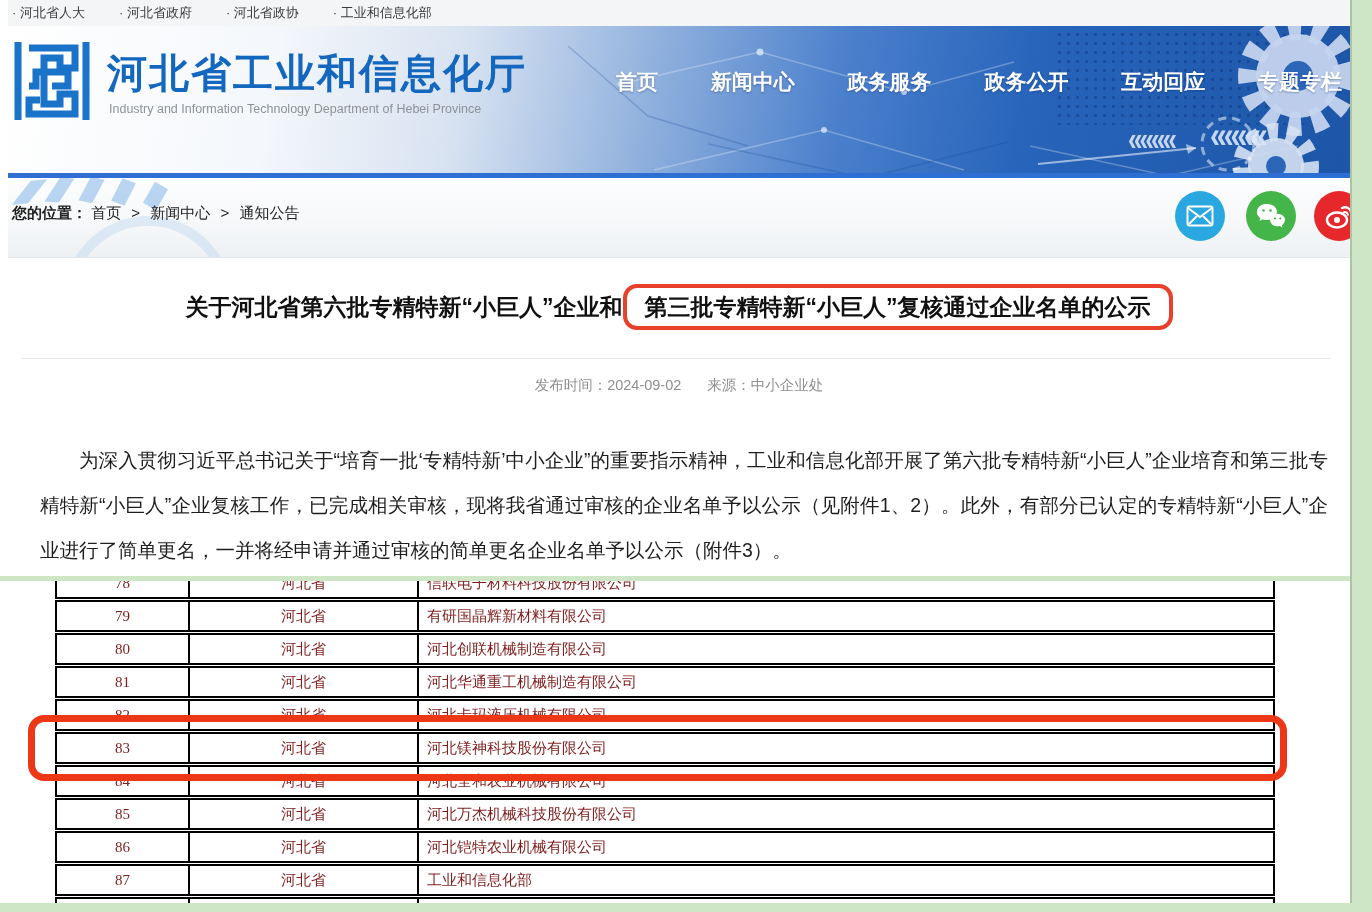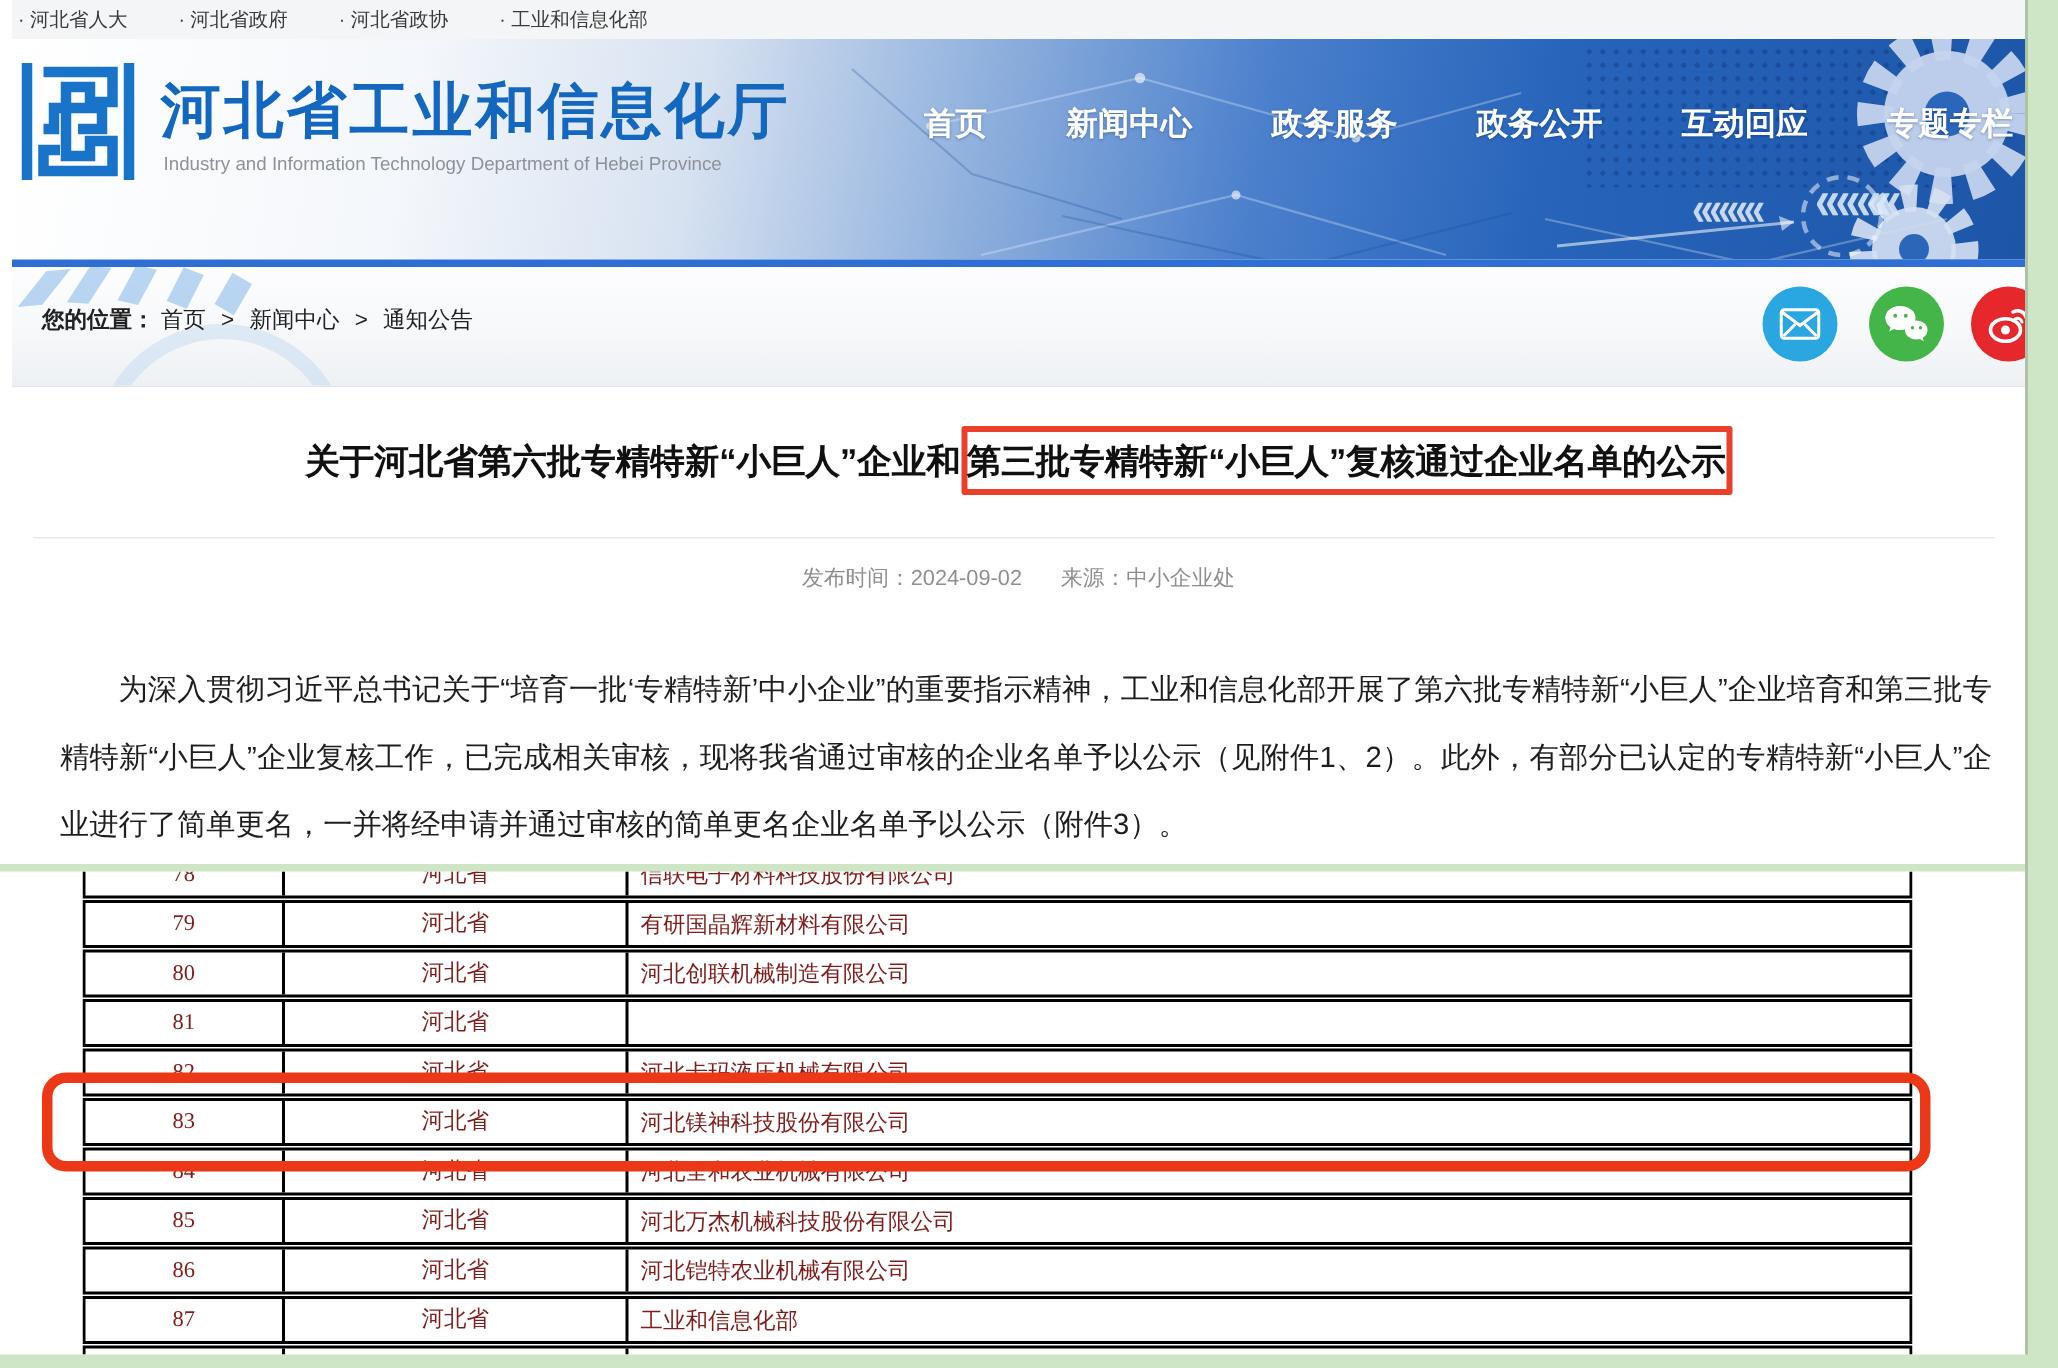--- a/index.html
+++ b/index.html
@@ -34,34 +34,34 @@
   .blue-line{position:absolute;left:8px;top:173px;width:1342px;height:5px;background:#2f6ed3;}
 
   
   .crumbband{position:absolute;left:8px;top:178px;width:1342px;height:79px;overflow:hidden;
              background:linear-gradient(#fdfdfe 0%,#f6f8fa 55%,#eef1f4 100%);
              border-bottom:1px solid #e2e5e9;}
   .fan{position:absolute;background:rgba(130,180,232,.55);width:15px;height:24px;
        transform:skewX(-35deg);}
   .ghost-gear{position:absolute;left:55px;top:38px;width:150px;height:150px;border-radius:50%;
               border:10px solid rgba(190,214,240,.45);}
-  .crumb{position:absolute;left:20px;top:26px;font-size:15px;color:#222;}
+  .crumb{position:absolute;left:4px;top:26px;font-size:15px;color:#222;}
   .crumb b{font-weight:bold;}
   .crumb a{color:#222;text-decoration:none;cursor:pointer;}
   .crumb .sep{margin:0 6px;}
 
   
   .social{position:absolute;top:191px;width:50px;height:50px;border-radius:50%;cursor:pointer;
           display:flex;align-items:center;justify-content:center;z-index:3;}
   .soc-mail{left:1175px;} .soc-wechat{left:1246px;} .soc-weibo{left:1314px;}
 
   
   .art-title{position:absolute;left:8px;top:292px;width:1342px;text-align:center;
              font-size:23px;font-weight:bold;color:#101010;z-index:4;white-space:nowrap;}
-  .redbox-inline{border:4px solid #e8402a;border-radius:2px;padding:6px 0;}
+  .redbox-inline{border:4px solid #e8402a;border-radius:14px;padding:6px 18px;}
   .title-divider{position:absolute;left:22px;top:358px;width:1308px;height:1px;background:#e8e8e8;}
   .art-meta{position:absolute;left:8px;top:376px;width:1342px;text-align:center;
             font-size:14.5px;color:#8f8f8f;}
   .art-meta .gap{display:inline-block;width:26px;}
   .art-body{position:absolute;left:40px;top:438px;width:1288px;font-size:19.5px;line-height:45px;
             color:#1e1e1e;text-indent:2em;text-align:justify;}
 
   
   .green-top{position:absolute;left:0;top:576px;width:1372px;height:5px;background:#cfe6c6;z-index:8;}
   .green-right{position:absolute;left:1350px;top:0;width:22px;height:912px;background:#cfe6c6;
@@ -225,20 +225,21 @@
 
     <div class="trow">
       <div class="c1">80</div>
       <div class="c2">河北省</div>
       <div class="c3">河北创联机械制造有限公司</div>
     </div>
 
     <div class="trow">
       <div class="c1">81</div>
       <div class="c2">河北省</div>
+      <div class="c3">河北华通重工机械制造有限公司</div>
     </div>
 
     <div class="trow">
       <div class="c1">82</div>
       <div class="c2">河北省</div>
       <div class="c3">河北卡玛液压机械有限公司</div>
     </div>
 
     <div class="trow">
       <div class="c1">83</div>

